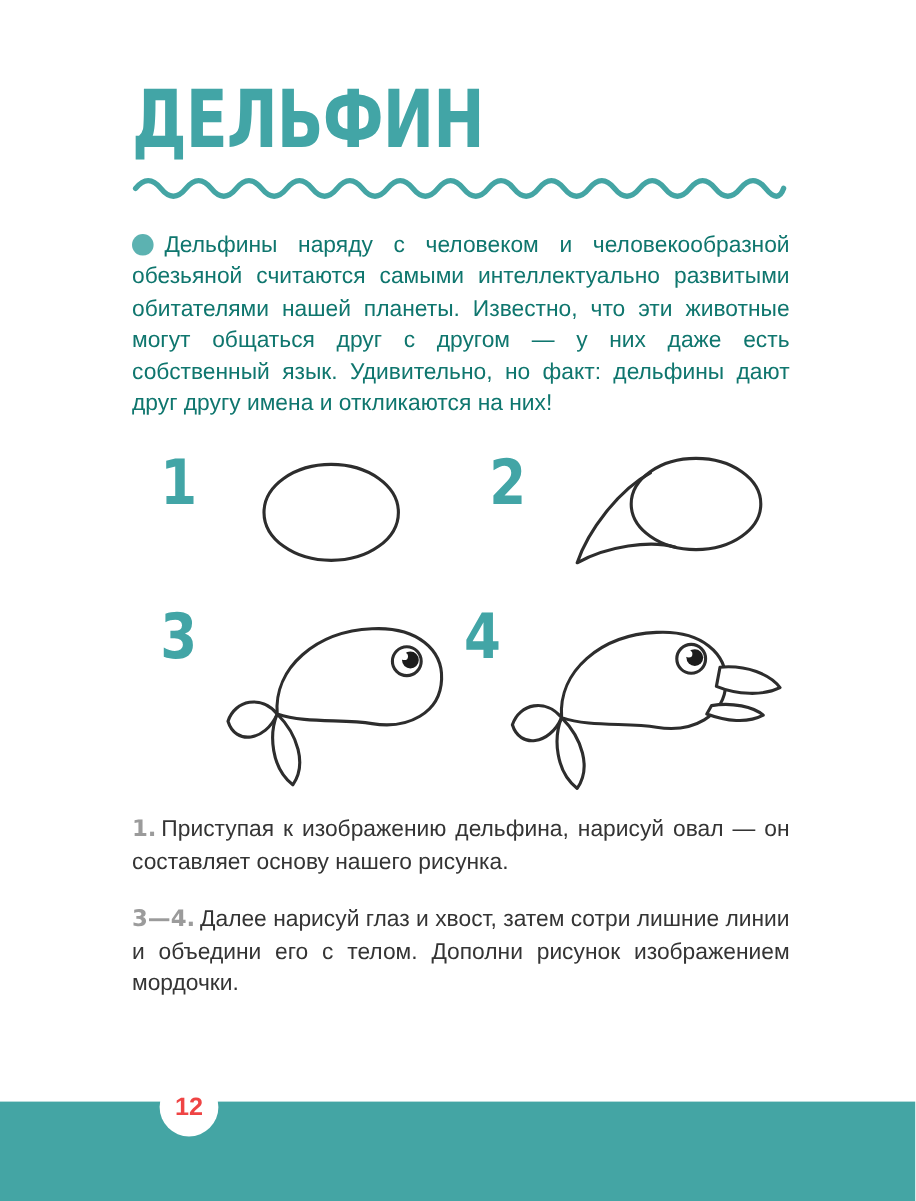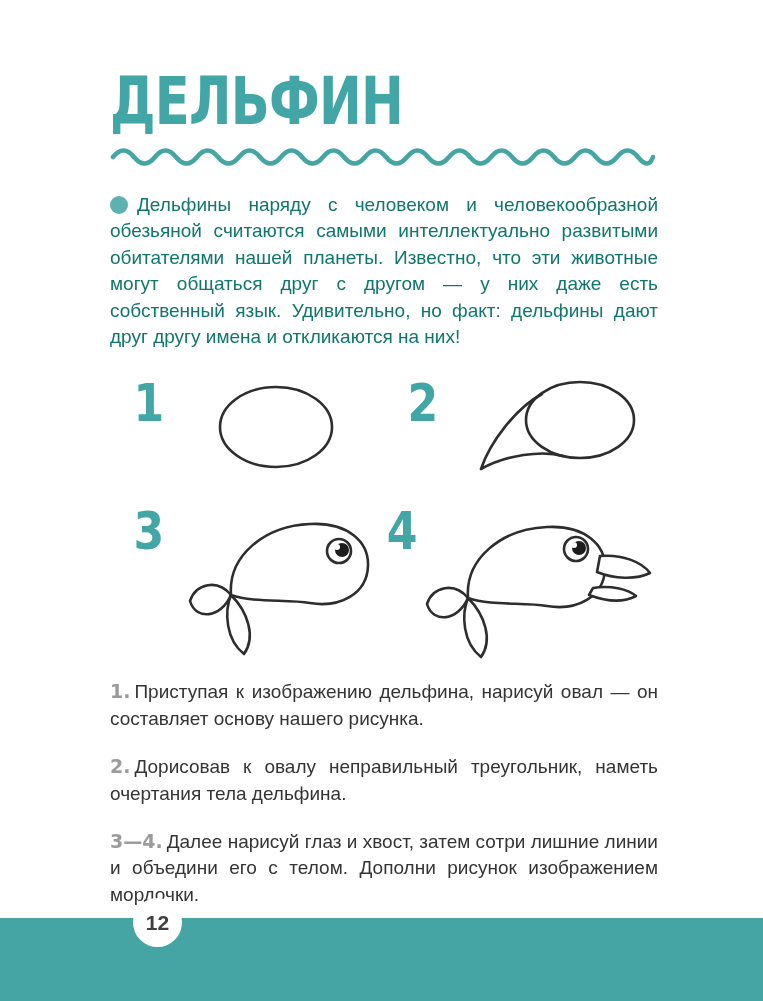--- a/index.html
+++ b/index.html
@@ -101,21 +101,21 @@
     width: 49px;
     height: 49px;
     border-radius: 50%;
     background: #ffffff;
     z-index: 2;
     display: flex;
     align-items: center;
     justify-content: center;
     font-size: 21px;
     font-weight: 700;
-    color: #404040;
+    color: #ef4444;
   }
 </style>
 </head>
 <body>
 
 <div class="page">
   <div class="content">
 
     <div class="title">ДЕЛЬФИН</div>
 
@@ -165,21 +165,20 @@
           <circle class="drawing" cx="156" cy="49" r="12"></circle>
           <circle cx="159" cy="48" r="7" fill="#1c1c1c"></circle>
           <circle cx="154" cy="45" r="3" fill="#ffffff"></circle>
         </svg>
       </div>
 
     </div>
 
     <div class="instructions">
       <p><span class="instr-num">1.</span><span>Приступая к изображению дельфина, нарисуй овал — он составляет основу нашего рисунка.</span></p>
-      <p><span class="instr-num">2.</span><span>Дорисовав к овалу неправильный треугольник, наметь очертания тела дельфина.</span></p>
       <p><span class="instr-num">3—4.</span><span>Далее нарисуй глаз и хвост, затем сотри лишние линии и объедини его с телом. Дополни рисунок изображением мордочки.</span></p>
     </div>
 
   </div>
 
   <div class="footer-band"></div>
   <div class="page-number-circle">
     <span>12</span>
   </div>
 </div>

